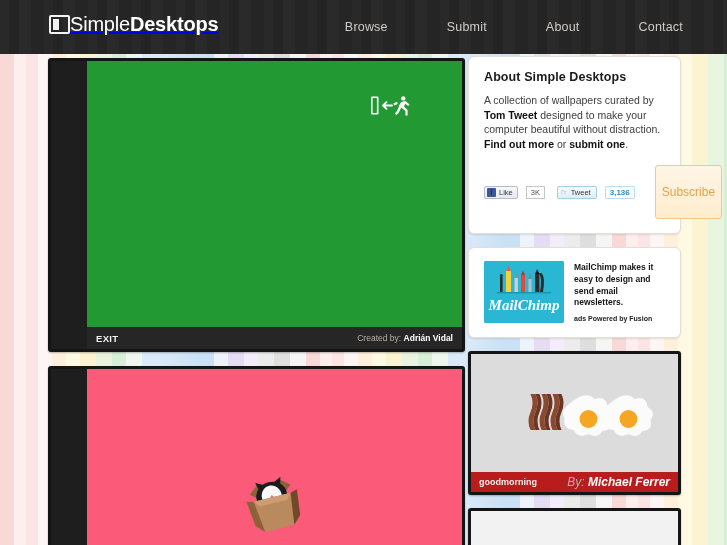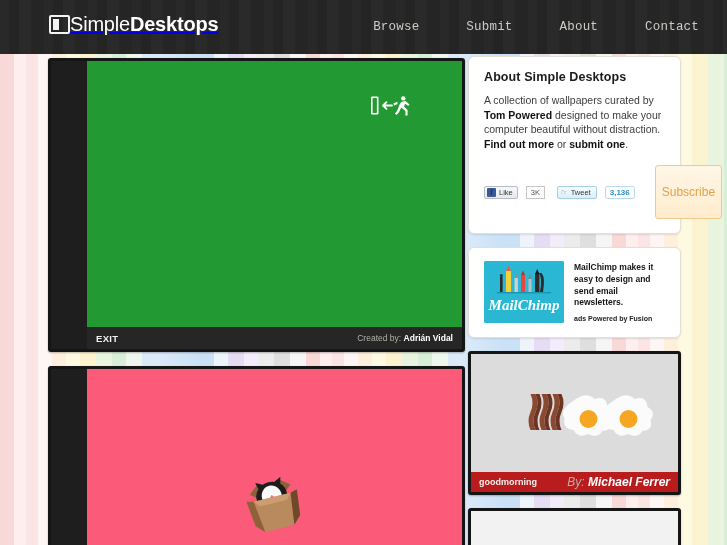--- a/index.html
+++ b/index.html
@@ -43,21 +43,21 @@
     z-index:10;
   }
   .logo{ position:absolute; left:49px; top:13px; display:flex; align-items:center; }
   .logo-mark{ width:21px; height:19px; border:2px solid #f3f3f3; border-radius:2px;
               display:flex; align-items:center; justify-content:flex-start; padding:2px; }
   .logo-mark i{ display:block; width:6px; height:100%; background:#f3f3f3; }
   .logo-text{ font-size:20px; color:#fff; letter-spacing:-.2px; white-space:nowrap; }
   .logo-text .lt-light{ font-weight:400; }
   .logo-text .lt-bold{ font-weight:bold; }
 
-  .nav{ position:absolute; right:28px; top:20px; display:flex; gap:47px;font-family:Liberation Mono, monospace; }
+  .nav{ position:absolute; right:44px; top:20px; display:flex; gap:59px; }
   .nav a{ color:#cfcbc6; font-size:12.5px; text-decoration:none; letter-spacing:.2px; }
 
   
   .page{ position:absolute; left:0; top:54px; width:727px; height:491px; }
 
   .main-col{ position:absolute; left:48px; top:4px; width:417px; }
   .side-col{ position:absolute; left:468px; top:2px; width:213px; }
 
   
   .desk{ border:3px solid #151515; border-radius:3px; background:#1e1e1e; margin-bottom:14px;
@@ -184,21 +184,21 @@
         </svg>
       </div>
 
     </div>
   </div>
 
   <div class="side-col">
 
     <div class="panel">
       <h3>About Simple Desktops</h3>
-      <p><span>A collection of wallpapers curated by </span><b>Tom Powered</b><span> designed to make your computer beautiful without distraction. </span><b>Find out more</b><span> or </span><b>submit one</b><span>.</span></p>
+      <p><span>A collection of wallpapers curated by </span><b>Tom Tweet</b><span> designed to make your computer beautiful without distraction. </span><b>Find out more</b><span> or </span><b>submit one</b><span>.</span></p>
 
       <div class="social">
         <div class="fb-like">
           <div class="fb-btn">
             <span class="fb-f">f</span>
             <span>Like</span>
           </div>
         </div>
         <div class="fb-count">3K</div>
         <div class="tw-btn">

